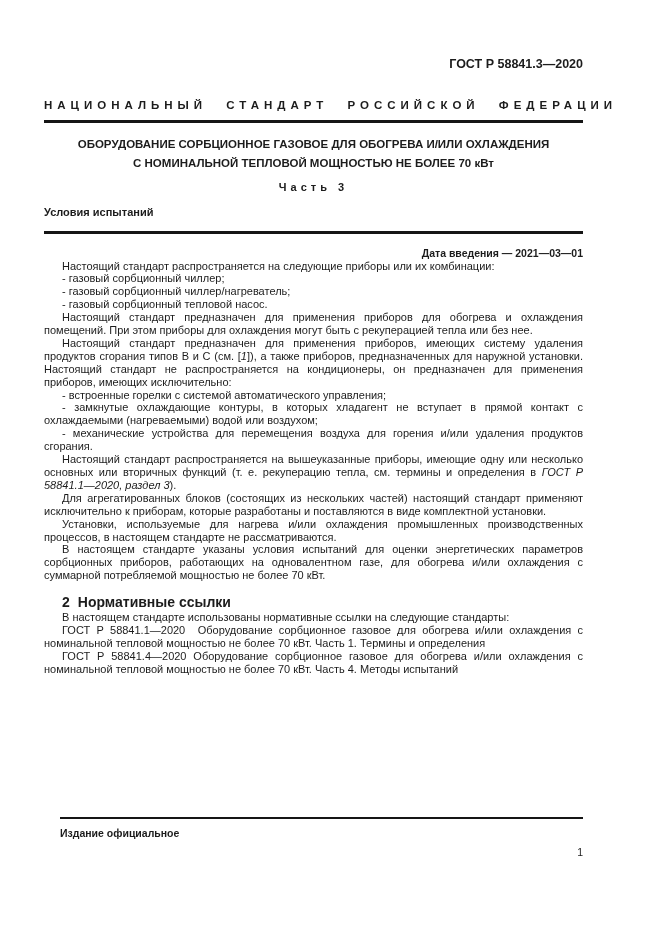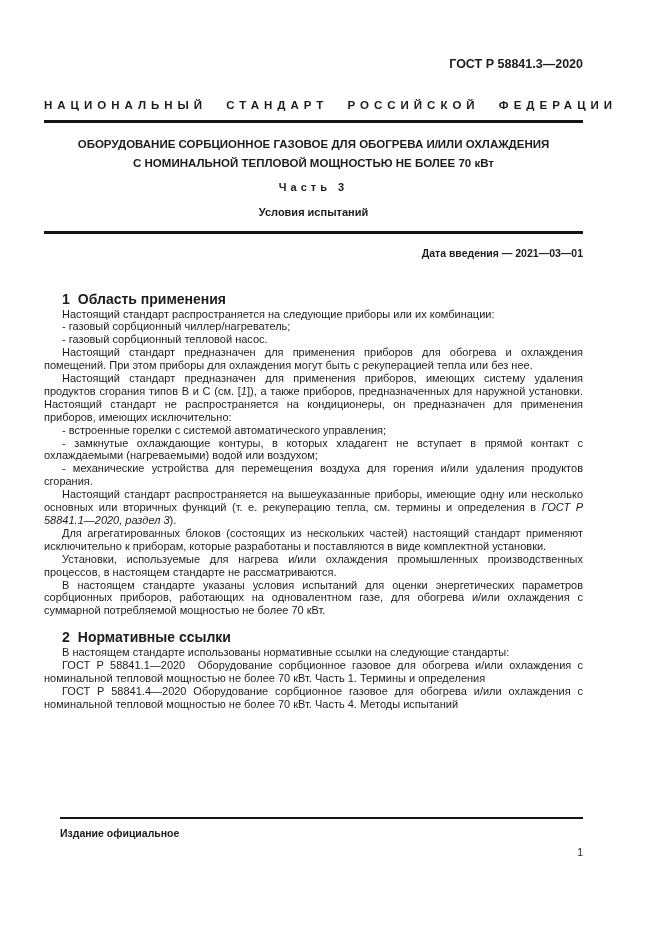--- a/index.html
+++ b/index.html
@@ -32,21 +32,21 @@
   .doc-title {
     margin-top: 12px; text-align: center;
     font-weight: bold; font-size: 11.5px; line-height: 19px;
   }
   .part-label {
     margin-top: 7px; text-align: center;
     font-weight: bold; font-size: 11px; line-height: 14px;
     letter-spacing: 4px;
   }
   .subtitle {
-    margin-top: 11px; text-align: center;
+    margin-top: 11px; text-align: left;
     font-weight: bold; font-size: 11px; line-height: 14px;
   }
   .title-en {
     margin-top: 8px; text-align: center;
     font-size: 9.5px; line-height: 13px; color: #333333;
   }
   .effective-date {
     margin-top: 12px; text-align: right;
     font-weight: bold; font-size: 10.5px; line-height: 14px;
   }
@@ -91,25 +91,23 @@
   <div class="part-label">Часть 3</div>
 
   <div class="subtitle">Условия испытаний</div>
 
 
   <div class="rule rule-2"></div>
 
   <div class="effective-date">Дата введения — 2021—03—01</div>
 
   <div class="section section-1">
-    <div class="section-heading">
-      <span class="num">1</span><span>Область применения</span>
-    </div>
     <div class="paragraphs">
         <div class="para"><span>Настоящий стандарт распространяется на следующие приборы или их комбинации:</span></div>
+        <div class="para"><span>- газовый сорбционный чиллер;</span></div>
         <div class="para"><span>- газовый сорбционный чиллер/нагреватель;</span></div>
         <div class="para"><span>- газовый сорбционный тепловой насос.</span></div>
         <div class="para"><span>Настоящий стандарт предназначен для применения приборов для обогрева и охлаждения помещений. При этом приборы для охлаждения могут быть с рекуперацией тепла или без нее.</span></div>
         <div class="para"><span>Настоящий стандарт предназначен для применения приборов, имеющих систему удаления продуктов сгорания типов В и С (см. [</span><span class="it">1</span><span>]), а также приборов, предназначенных для наружной установки. Настоящий стандарт не распространяется на кондиционеры, он предназначен для применения приборов, имеющих исключительно:</span></div>
         <div class="para"><span>- встроенные горелки с системой автоматического управления;</span></div>
         <div class="para"><span>- замкнутые охлаждающие контуры, в которых хладагент не вступает в прямой контакт с охлаждаемыми (нагреваемыми) водой или воздухом;</span></div>
         <div class="para"><span>- механические устройства для перемещения воздуха для горения и/или удаления продуктов сгорания.</span></div>
         <div class="para"><span>Настоящий стандарт распространяется на вышеуказанные приборы, имеющие одну или несколько основных или вторичных функций (т. е. рекуперацию тепла, см. термины и определения в </span><span class="it">ГОСТ Р 58841.1—2020, раздел 3</span><span>).</span></div>
         <div class="para"><span>Для агрегатированных блоков (состоящих из нескольких частей) настоящий стандарт применяют исключительно к приборам, которые разработаны и поставляются в виде комплектной установки.</span></div>
         <div class="para"><span>Установки, используемые для нагрева и/или охлаждения промышленных производственных процессов, в настоящем стандарте не рассматриваются.</span></div>

